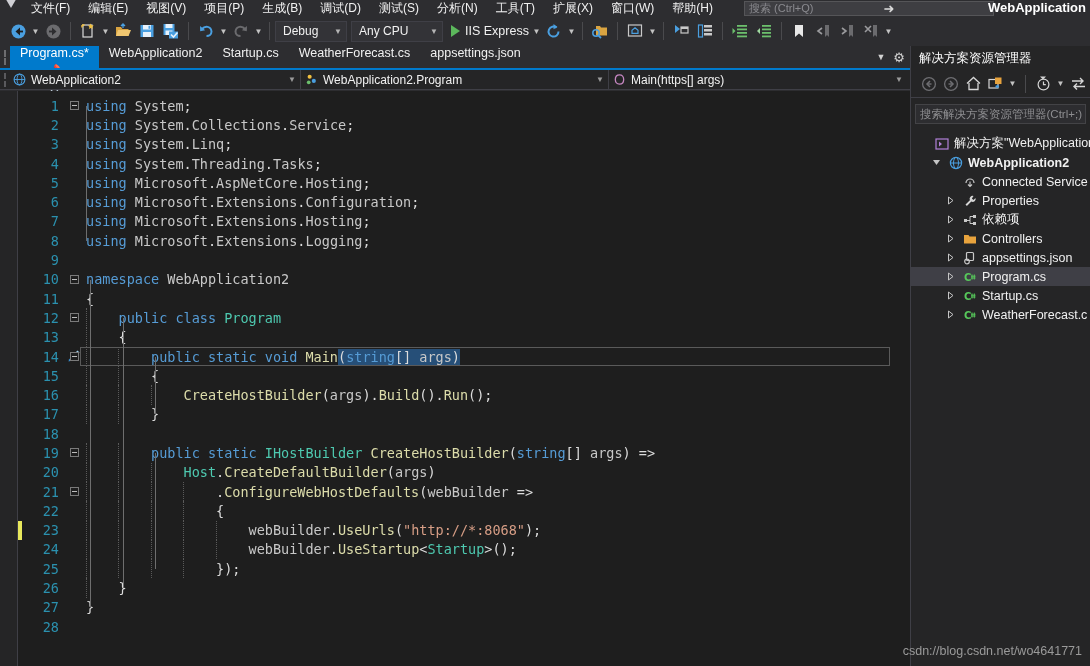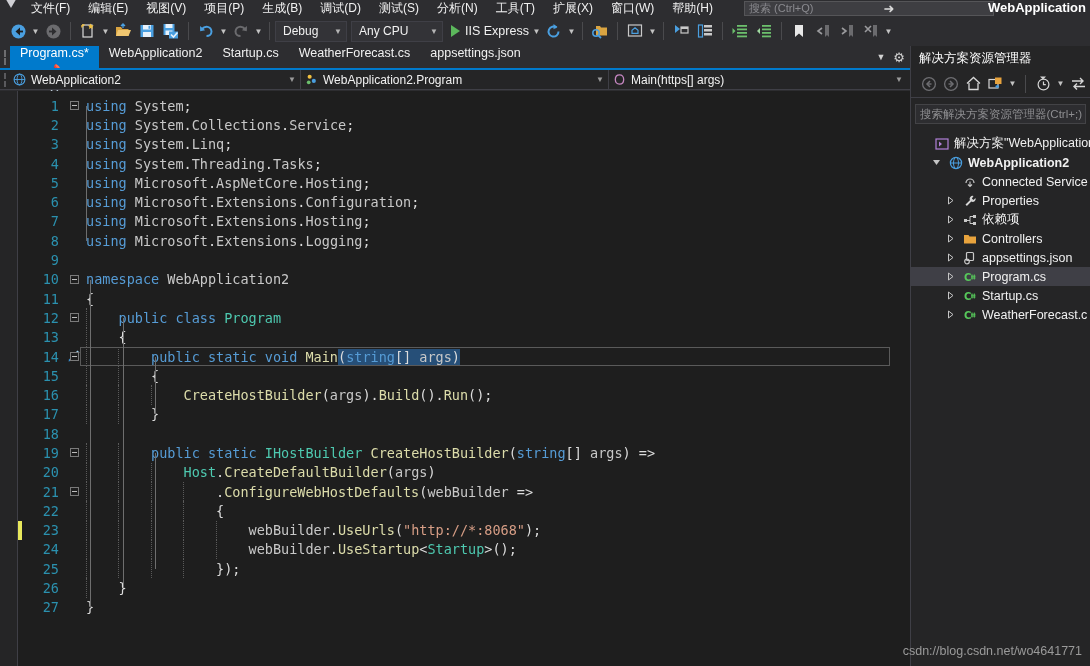--- a/index.html
+++ b/index.html
@@ -536,20 +536,21 @@
         <div class="crow"><div class="lineno">18</div><div class="glyph-col"></div><div class="code-text"></div></div>
         <div class="crow"><div class="lineno">19</div><div class="glyph-col"><span class="fold-box"></span></div><div class="code-text"><span class="pn">        </span><span class="k">public </span><span class="k">static </span><span class="ty">IHostBuilder </span><span class="fn">CreateHostBuilder</span><span class="pn">(</span><span class="k">string</span><span class="pn">[] </span><span class="ns">args</span><span class="pn">) =&gt;</span></div><div class="vguide" style="left: 68px;"></div><div class="vguide" style="left: 100.48px;"></div></div>
         <div class="crow"><div class="lineno">20</div><div class="glyph-col"></div><div class="code-text"><span class="pn">            </span><span class="ty">Host</span><span class="pn">.</span><span class="fn">CreateDefaultBuilder</span><span class="pn">(</span><span class="ns">args</span><span class="pn">)</span></div><div class="vguide" style="left: 68px;"></div><div class="vguide" style="left: 100.48px;"></div><div class="vguide" style="left: 132.96px;"></div></div>
         <div class="crow"><div class="lineno">21</div><div class="glyph-col"><span class="fold-box"></span></div><div class="code-text"><span class="pn">                .</span><span class="fn">ConfigureWebHostDefaults</span><span class="pn">(</span><span class="ns">webBuilder</span><span class="pn"> =&gt;</span></div><div class="vguide" style="left: 68px;"></div><div class="vguide" style="left: 100.48px;"></div><div class="vguide" style="left: 132.96px;"></div><div class="vguide" style="left: 165.44px;"></div></div>
         <div class="crow"><div class="lineno">22</div><div class="glyph-col"></div><div class="code-text"><span class="pn">                {</span></div><div class="vguide" style="left: 68px;"></div><div class="vguide" style="left: 100.48px;"></div><div class="vguide" style="left: 132.96px;"></div><div class="vguide" style="left: 165.44px;"></div></div>
         <div class="crow"><div class="gutter-change gc-yellow"></div><div class="lineno">23</div><div class="glyph-col"></div><div class="code-text"><span class="pn">                    </span><span class="ns">webBuilder</span><span class="pn">.</span><span class="fn">UseUrls</span><span class="pn">(</span><span class="st">"http://*:8068"</span><span class="pn">);</span></div><div class="vguide" style="left: 68px;"></div><div class="vguide" style="left: 100.48px;"></div><div class="vguide" style="left: 132.96px;"></div><div class="vguide" style="left: 165.44px;"></div><div class="vguide" style="left: 197.92px;"></div></div>
         <div class="crow"><div class="lineno">24</div><div class="glyph-col"></div><div class="code-text"><span class="pn">                    </span><span class="ns">webBuilder</span><span class="pn">.</span><span class="fn">UseStartup</span><span class="pn">&lt;</span><span class="ty">Startup</span><span class="pn">&gt;();</span></div><div class="vguide" style="left: 68px;"></div><div class="vguide" style="left: 100.48px;"></div><div class="vguide" style="left: 132.96px;"></div><div class="vguide" style="left: 165.44px;"></div><div class="vguide" style="left: 197.92px;"></div></div>
         <div class="crow"><div class="lineno">25</div><div class="glyph-col"></div><div class="code-text"><span class="pn">                });</span></div><div class="vguide" style="left: 68px;"></div><div class="vguide" style="left: 100.48px;"></div><div class="vguide" style="left: 132.96px;"></div><div class="vguide" style="left: 165.44px;"></div></div>
         <div class="crow"><div class="lineno">26</div><div class="glyph-col"></div><div class="code-text"><span class="pn">    }</span></div><div class="vguide" style="left: 68px;"></div></div>
         <div class="crow"><div class="lineno">27</div><div class="glyph-col"></div><div class="code-text"><span class="pn">}</span></div></div>
+        <div class="crow"><div class="lineno">28</div><div class="glyph-col"></div><div class="code-text"></div></div>
         <div class="bracket-line" style="left: 68px; top: 10px; height: 135.1px;"></div>
         <div class="bracket-line" style="left: 72px; top: 183.7px; height: 328.1px;"></div>
         <div class="bracket-line" style="left: 105px; top: 222.3px; height: 270.2px;"></div>
         <div class="bracket-line" style="left: 137px; top: 260.9px; height: 57.9px;"></div>
         <div class="bracket-line" style="left: 137px; top: 357.4px; height: 115.8px;"></div>
       </div>
   </div>
 
   <div class="vscroll">
     <div class="split-btn">

